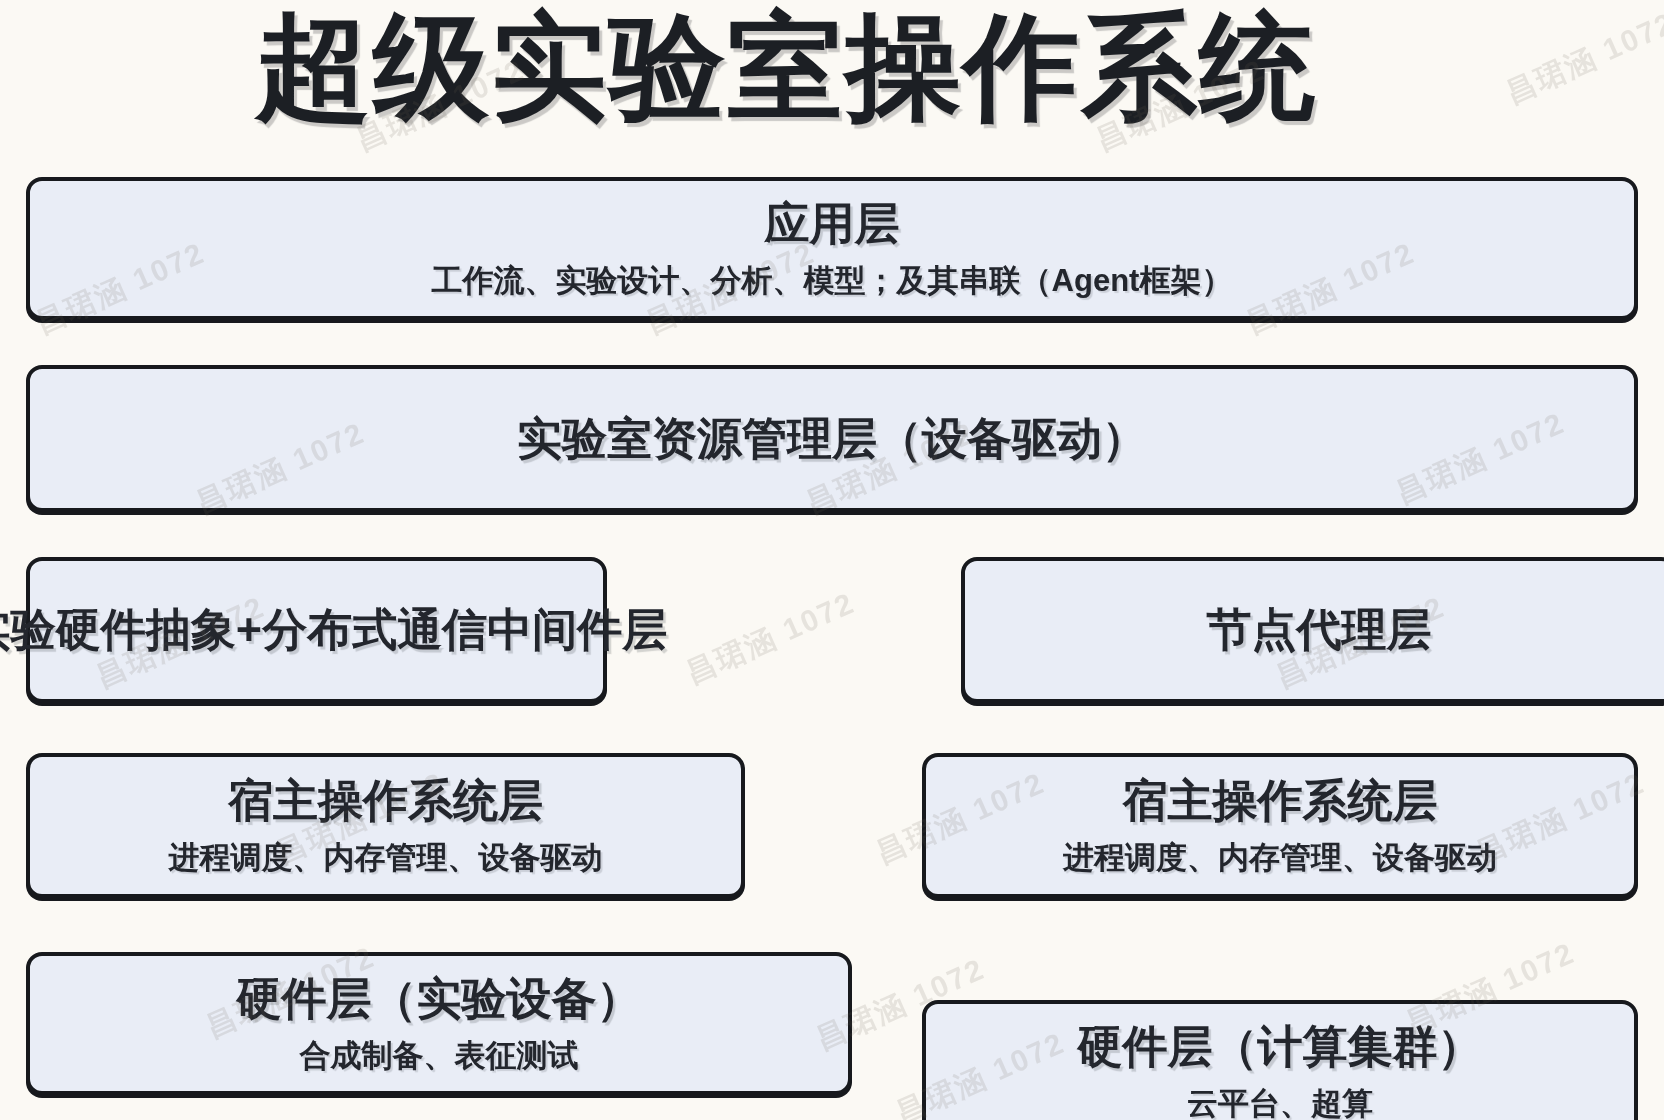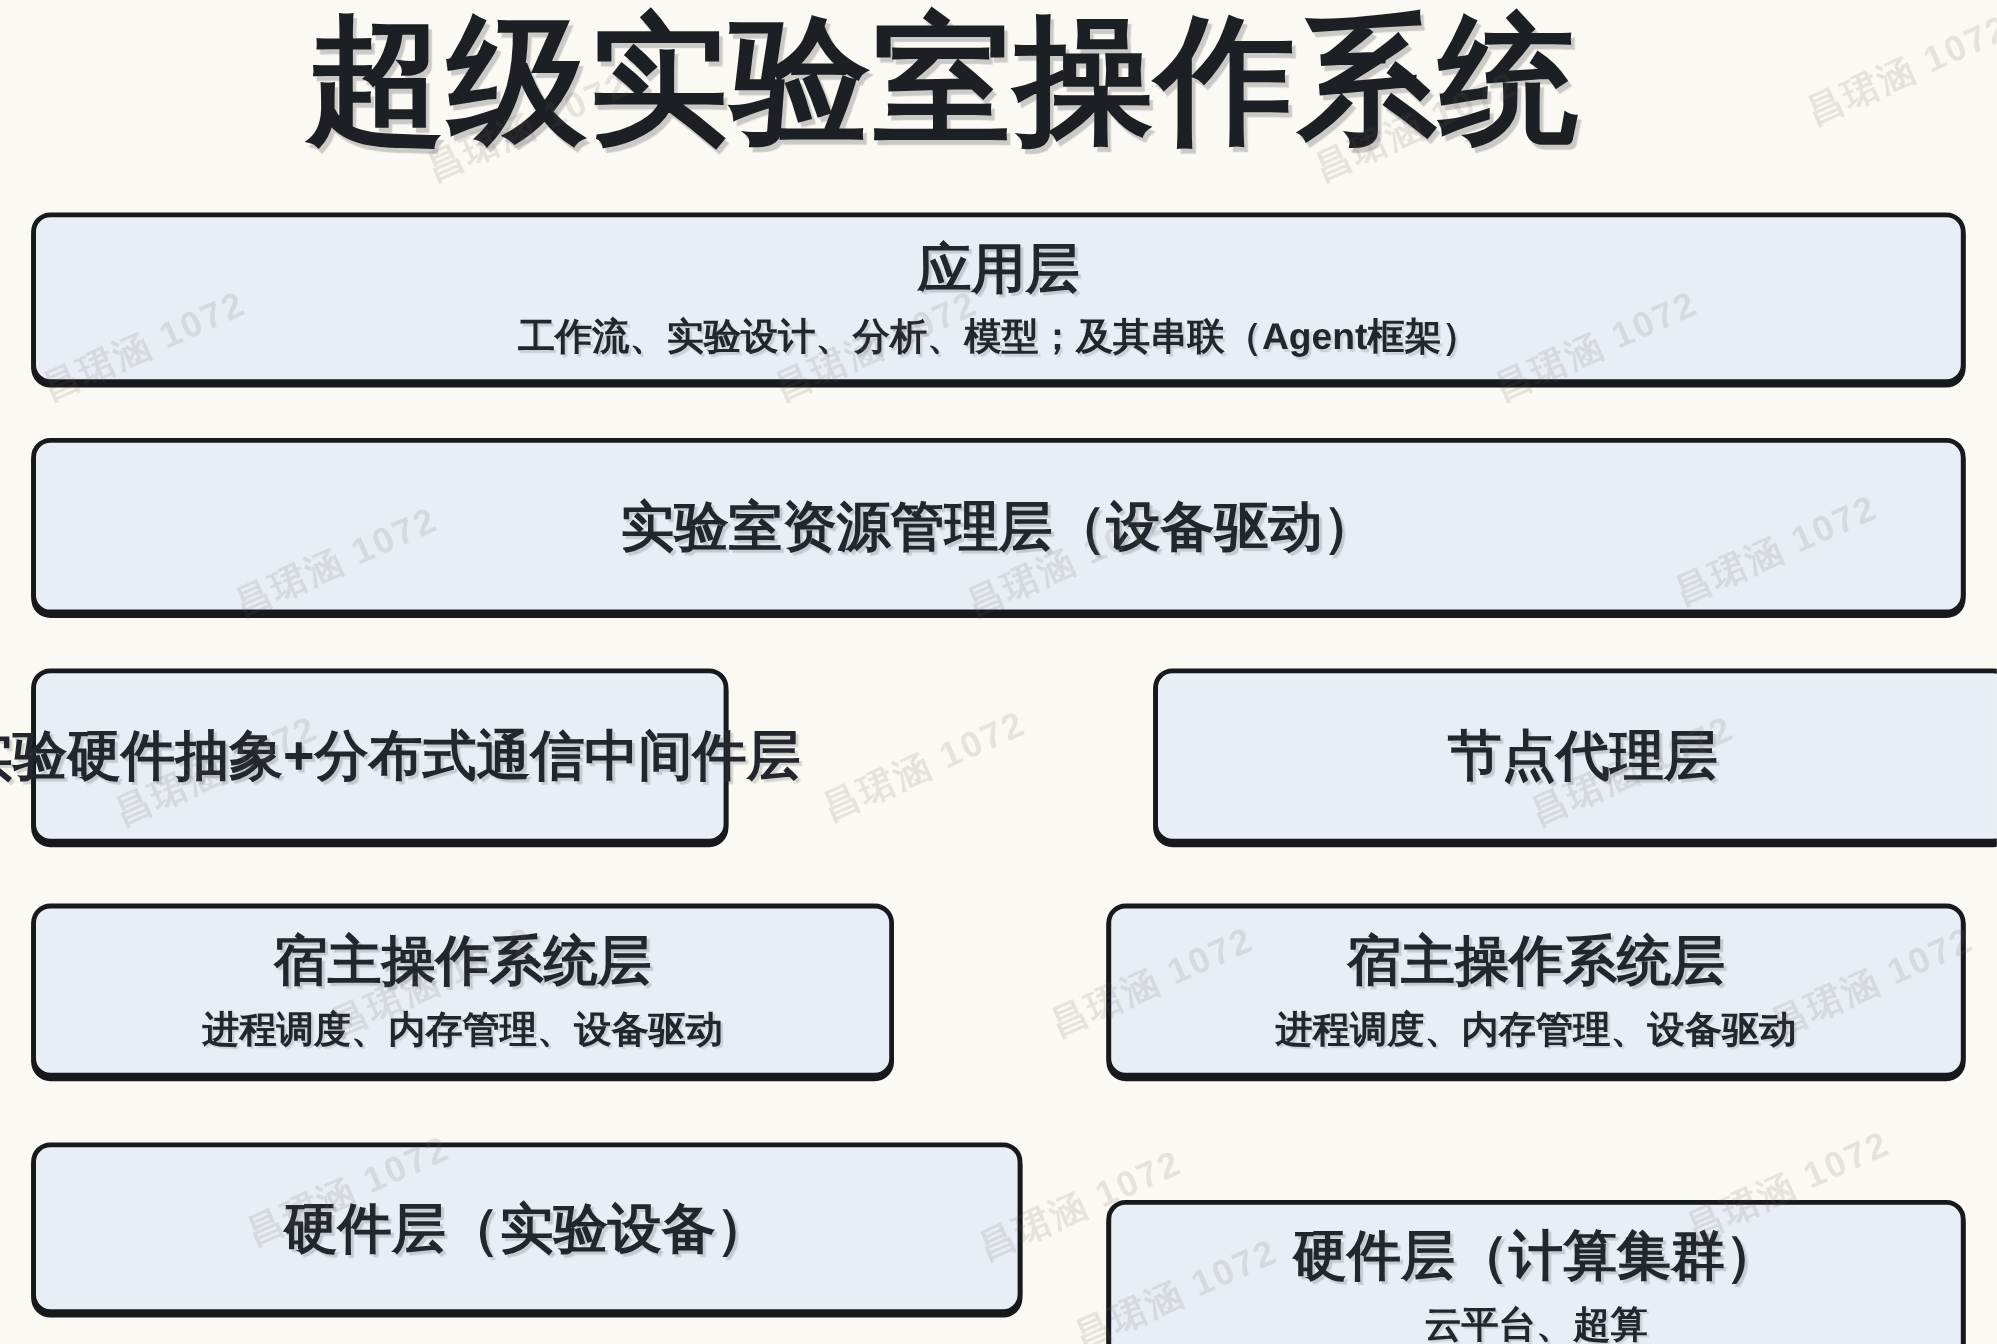--- a/index.html
+++ b/index.html
@@ -130,20 +130,21 @@
     <div class="box-subtitle">进程调度、内存管理、设备驱动</div>
   </div>
 
   <div class="layer-box" id="box-host-os-right">
     <div class="box-title">宿主操作系统层</div>
     <div class="box-subtitle">进程调度、内存管理、设备驱动</div>
   </div>
 
   <div class="layer-box" id="box-hardware-lab">
     <div class="box-title">硬件层（实验设备）</div>
+    <div class="box-subtitle">合成制备、表征测试</div>
   </div>
 
   <div class="layer-box" id="box-hardware-cluster">
     <div class="box-title">硬件层（计算集群）</div>
     <div class="box-subtitle">云平台、超算</div>
   </div>
 
   <div class="watermark-layer">
       <span class="wm" style="left: 350px; top: 85px;">昌珺涵 1072</span>
       <span class="wm" style="left: 1090px; top: 85px;">昌珺涵 1072</span>

